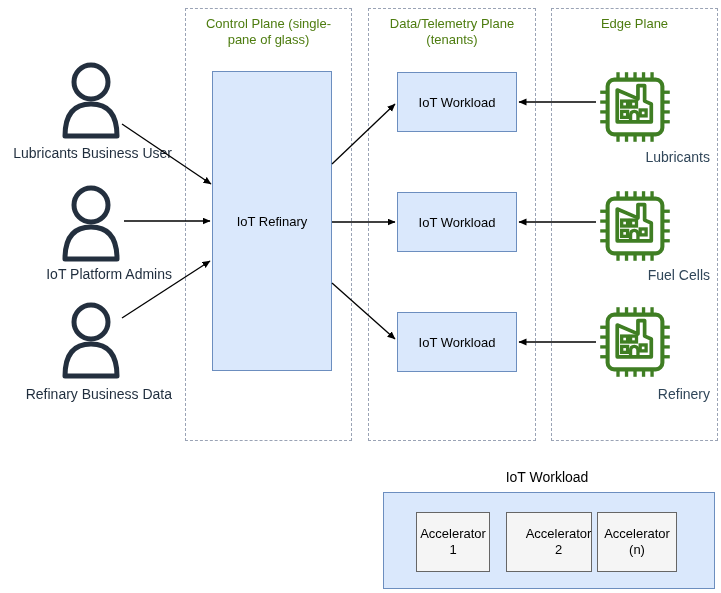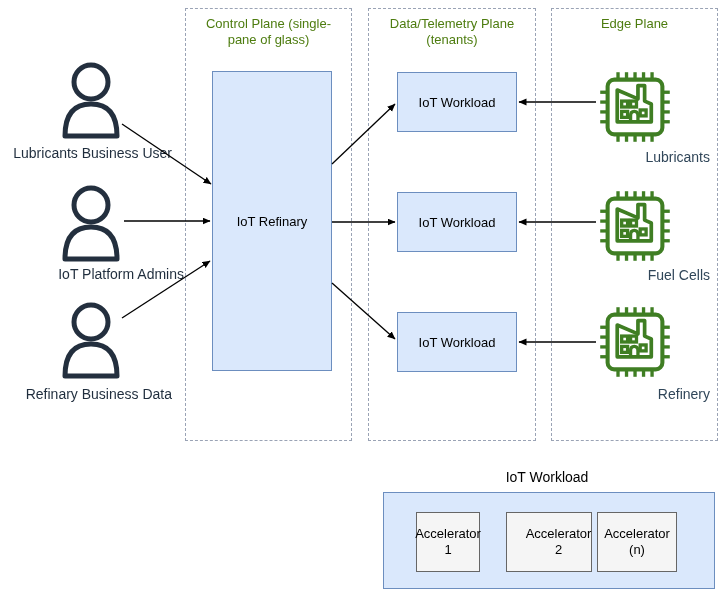--- a/index.html
+++ b/index.html
@@ -112,21 +112,21 @@
   <svg class="abs" style="left:59px; top:60px;" width="64" height="80" viewBox="0 0 64 80">
     <circle cx="32" cy="22" r="17" fill="none" stroke="#232f3e" stroke-width="5"></circle>
     <path d="M6,76 C6,52 17,44 32,44 C47,44 58,52 58,76 Z" fill="none" stroke="#232f3e" stroke-width="5" stroke-linejoin="round"></path>
   </svg>
   <div class="icon-label user-label" style="left:0px; top:146px; width:172px;">Lubricants Business User</div>
 
   <svg class="abs" style="left:59px; top:183px;" width="64" height="80" viewBox="0 0 64 80">
     <circle cx="32" cy="22" r="17" fill="none" stroke="#232f3e" stroke-width="5"></circle>
     <path d="M6,76 C6,52 17,44 32,44 C47,44 58,52 58,76 Z" fill="none" stroke="#232f3e" stroke-width="5" stroke-linejoin="round"></path>
   </svg>
-  <div class="icon-label user-label" style="left:12px; top:267px; width:172px;">IoT Platform Admins</div>
+  <div class="icon-label user-label" style="left:0px; top:267px; width:172px;">IoT Platform Admins</div>
 
   <svg class="abs" style="left:59px; top:300px;" width="64" height="80" viewBox="0 0 64 80">
     <circle cx="32" cy="22" r="17" fill="none" stroke="#232f3e" stroke-width="5"></circle>
     <path d="M6,76 C6,52 17,44 32,44 C47,44 58,52 58,76 Z" fill="none" stroke="#232f3e" stroke-width="5" stroke-linejoin="round"></path>
   </svg>
   <div class="icon-label user-label" style="left:0px; top:387px; width:172px;">Refinary Business Data</div>
 
   <svg class="abs" style="left:598px; top:70px;" width="74" height="74" viewBox="0 0 100 100">
     <g fill="#3f7e23">
       <rect x="24.8" y="3" width="4.5" height="10"></rect>
@@ -236,21 +236,21 @@
       <line x1="596" y1="102" x2="519" y2="102" marker-end="url(#ah)"></line>
       <line x1="596" y1="222" x2="519" y2="222" marker-end="url(#ah)"></line>
       <line x1="596" y1="342" x2="519" y2="342" marker-end="url(#ah)"></line>
     </g>
   </svg>
 
   <div class="detail-title" style="left:462px; top:469px; width:170px;">IoT Workload</div>
 
   <div class="bluebox" style="left:383px; top:492px; width:332px; height:97px;"></div>
 
-  <div class="accel" style="left:416px; top:512px; width:64px; height:60px;">
+  <div class="accel" style="left:416px; top:512px; width:74px; height:60px;">
     <span>Accelerator 1</span>
   </div>
   <div class="accel" style="left:506px; top:512px; width:86px; height:60px;padding-left:24px;">
     <span>Accelerator 2</span>
   </div>
   <div class="accel" style="left:597px; top:512px; width:80px; height:60px;">
     <span>Accelerator (n)</span>
   </div>
 
 </div>

